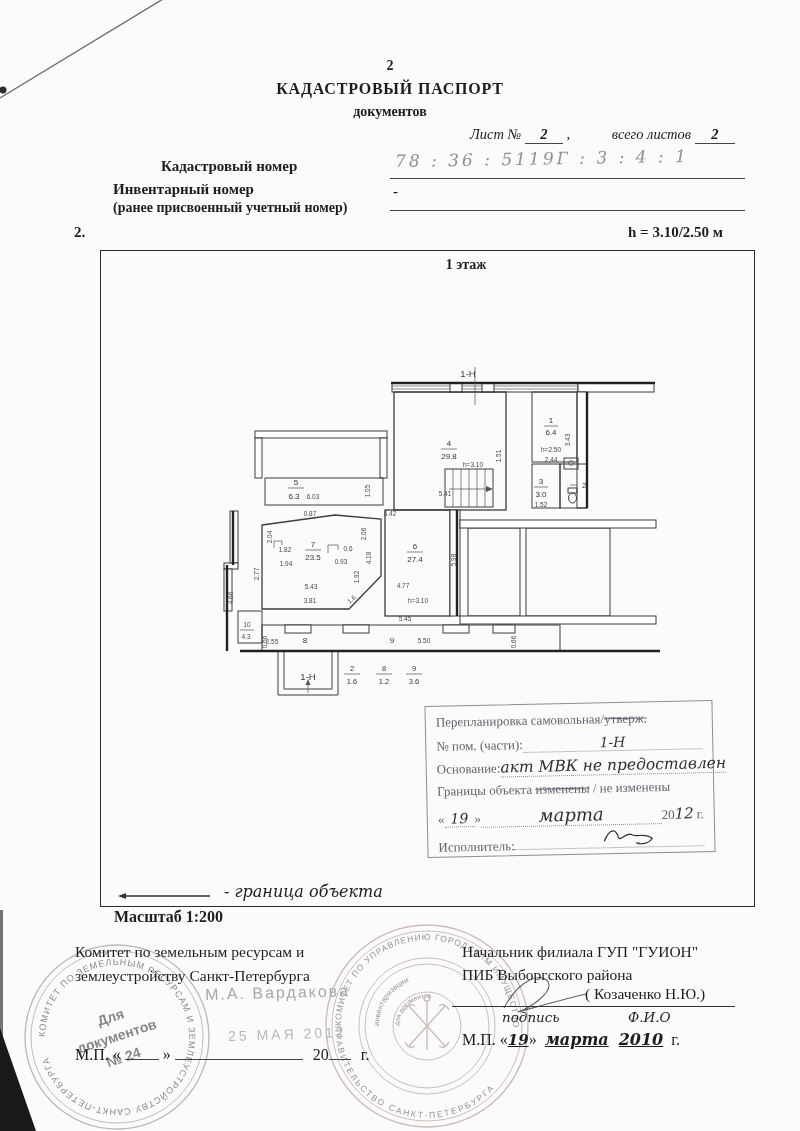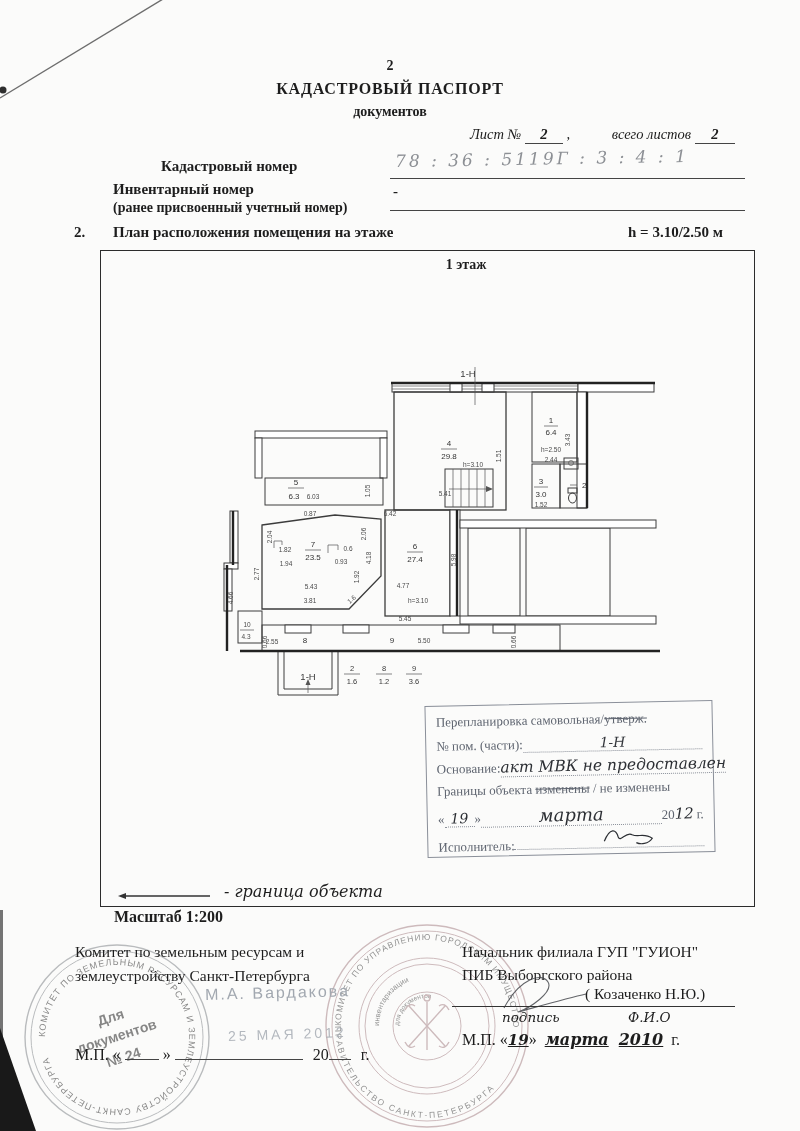--- a/index.html
+++ b/index.html
@@ -54,21 +54,20 @@
   <div class="abs b" style="left:113px;top:158px;font-size:15px;margin-left:48px;">Кадастровый номер</div>
   <div class="abs hand pencil" style="left:395px;top:148px;width:350px;font-size:17px;letter-spacing:3px;transform:rotate(-1deg);">78 : 36 : 5119Г : 3 : 4 : 1</div>
   <div class="abs" style="left:390px;top:178px;width:355px;border-bottom:1px solid #444;"></div>
 
   <div class="abs b" style="left:113px;top:181px;font-size:15px;">Инвентарный номер</div>
   <div class="abs b" style="left:393px;top:183px;font-size:15px;">-</div>
   <div class="abs" style="left:113px;top:200px;font-size:14px;font-weight:bold;">(ранее присвоенный учетный номер)</div>
   <div class="abs" style="left:390px;top:210px;width:355px;border-bottom:1px solid #444;"></div>
 
   <div class="abs b" style="left:74px;top:224px;font-size:15px;">2.</div>
-  <div class="abs b" style="left:113px;top:224px;font-size:15px;">План расположения помещения на этаже</div>
   <div class="abs b" style="left:628px;top:224px;font-size:15px;">h = 3.10/2.50 м</div>
 
   <div class="abs" style="left:100px;top:250px;width:653px;height:655px;border:1.6px solid #2c2c2c;"></div>
   <div class="abs ctr b" style="left:100px;top:257px;width:732px;font-size:14px;">1 этаж</div>
 
   <svg class="abs" style="left:100px;top:253px;" width="653" height="445" viewBox="0 0 653 445">
 
     <g>
       <rect class="wall" x="292" y="130" width="186" height="9"></rect>
       <line class="thin" x1="292" y1="133" x2="478" y2="133"></line>

